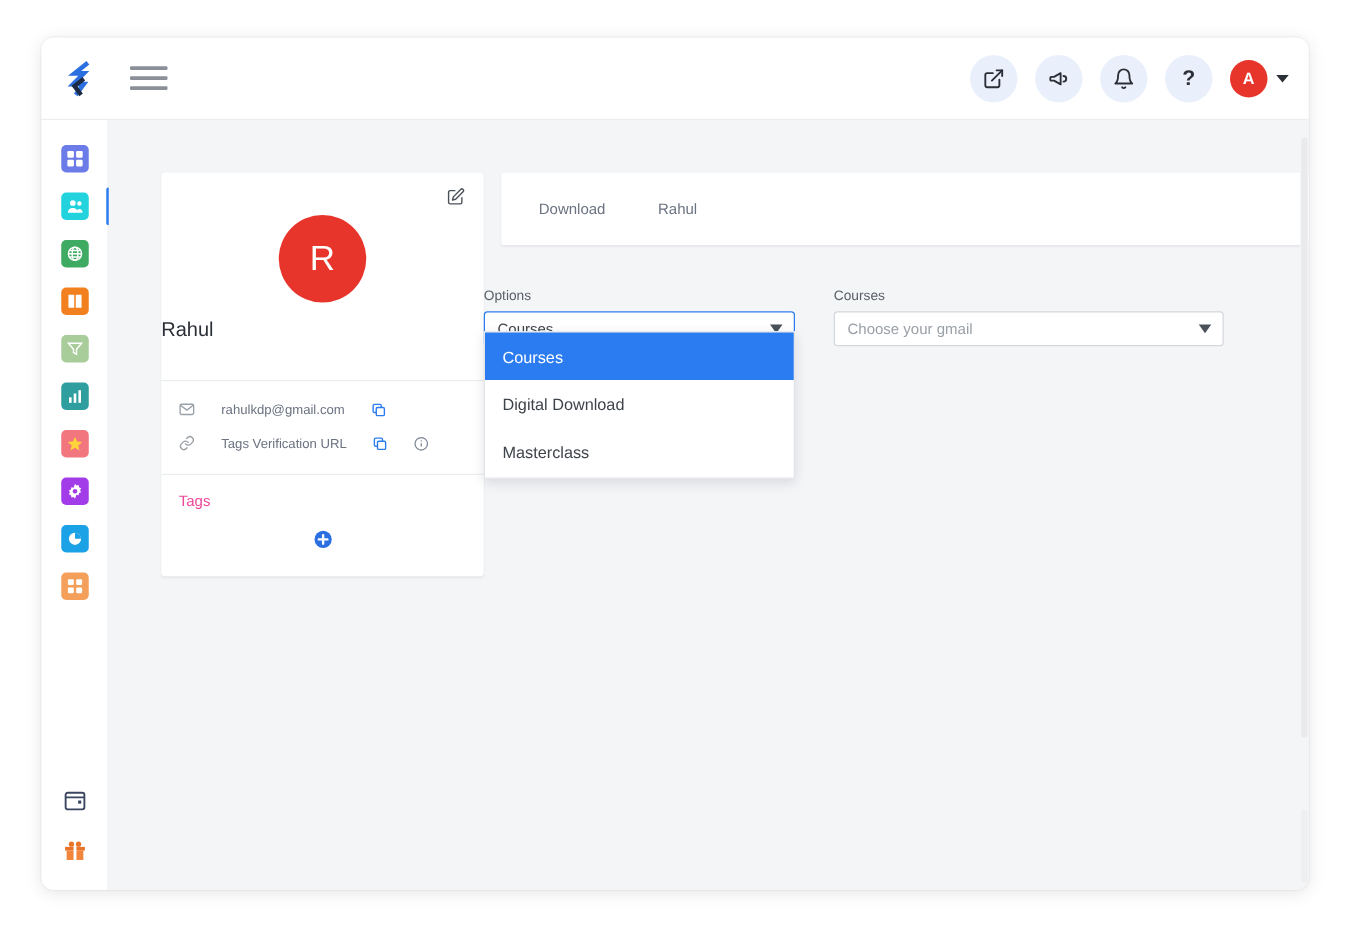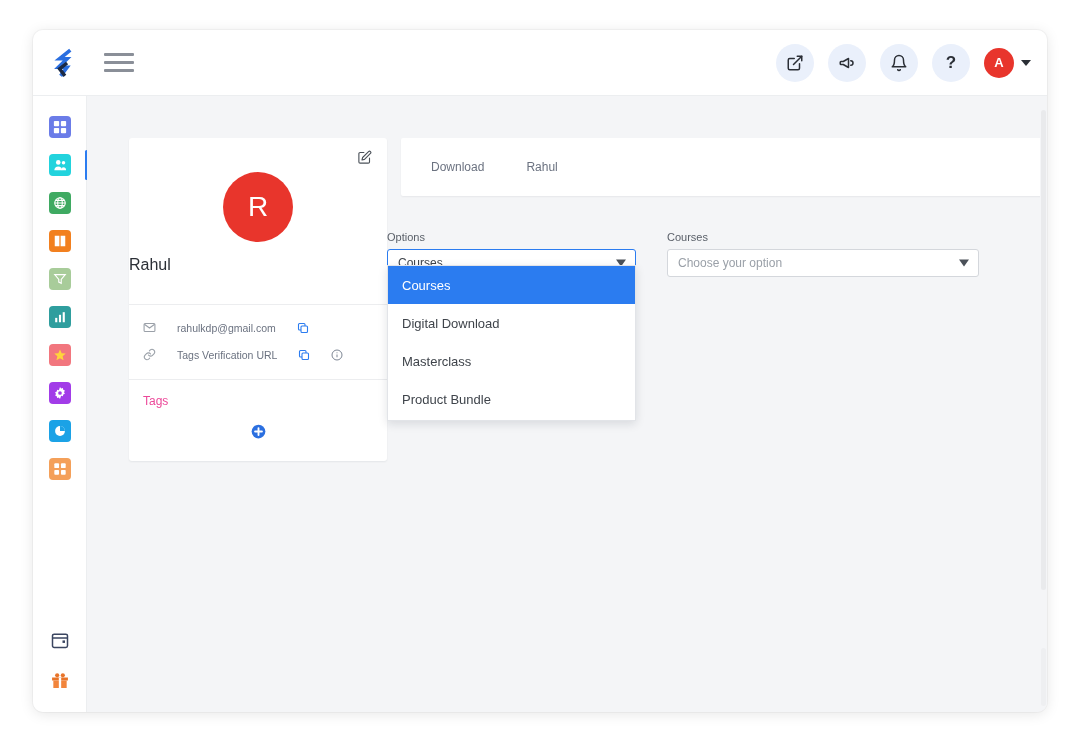--- a/index.html
+++ b/index.html
@@ -459,28 +459,27 @@
       <div class="field field-options">
         <span class="field-label">Options</span>
         <div class="select-box open">
           <span>Courses</span>
           <span class="sel-caret"></span>
         </div>
         <div class="dropdown">
           <div class="dd-option selected">Courses</div>
           <div class="dd-option">Digital Download</div>
           <div class="dd-option">Masterclass</div>
-          <div class="dd-option">Product Bundle</div>
         </div>
       </div>
 
       <div class="field field-courses">
         <span class="field-label">Courses</span>
         <div class="select-box">
-          <span class="placeholder">Choose your option</span>
+          <span class="placeholder">Choose your gmail</span>
           <span class="sel-caret"></span>
         </div>
       </div>
     </div>
 
     <div class="vscroll-outer">
       <div class="vscroll-thumb"></div>
       <div class="vscroll-thumb2"></div>
     </div>
 

